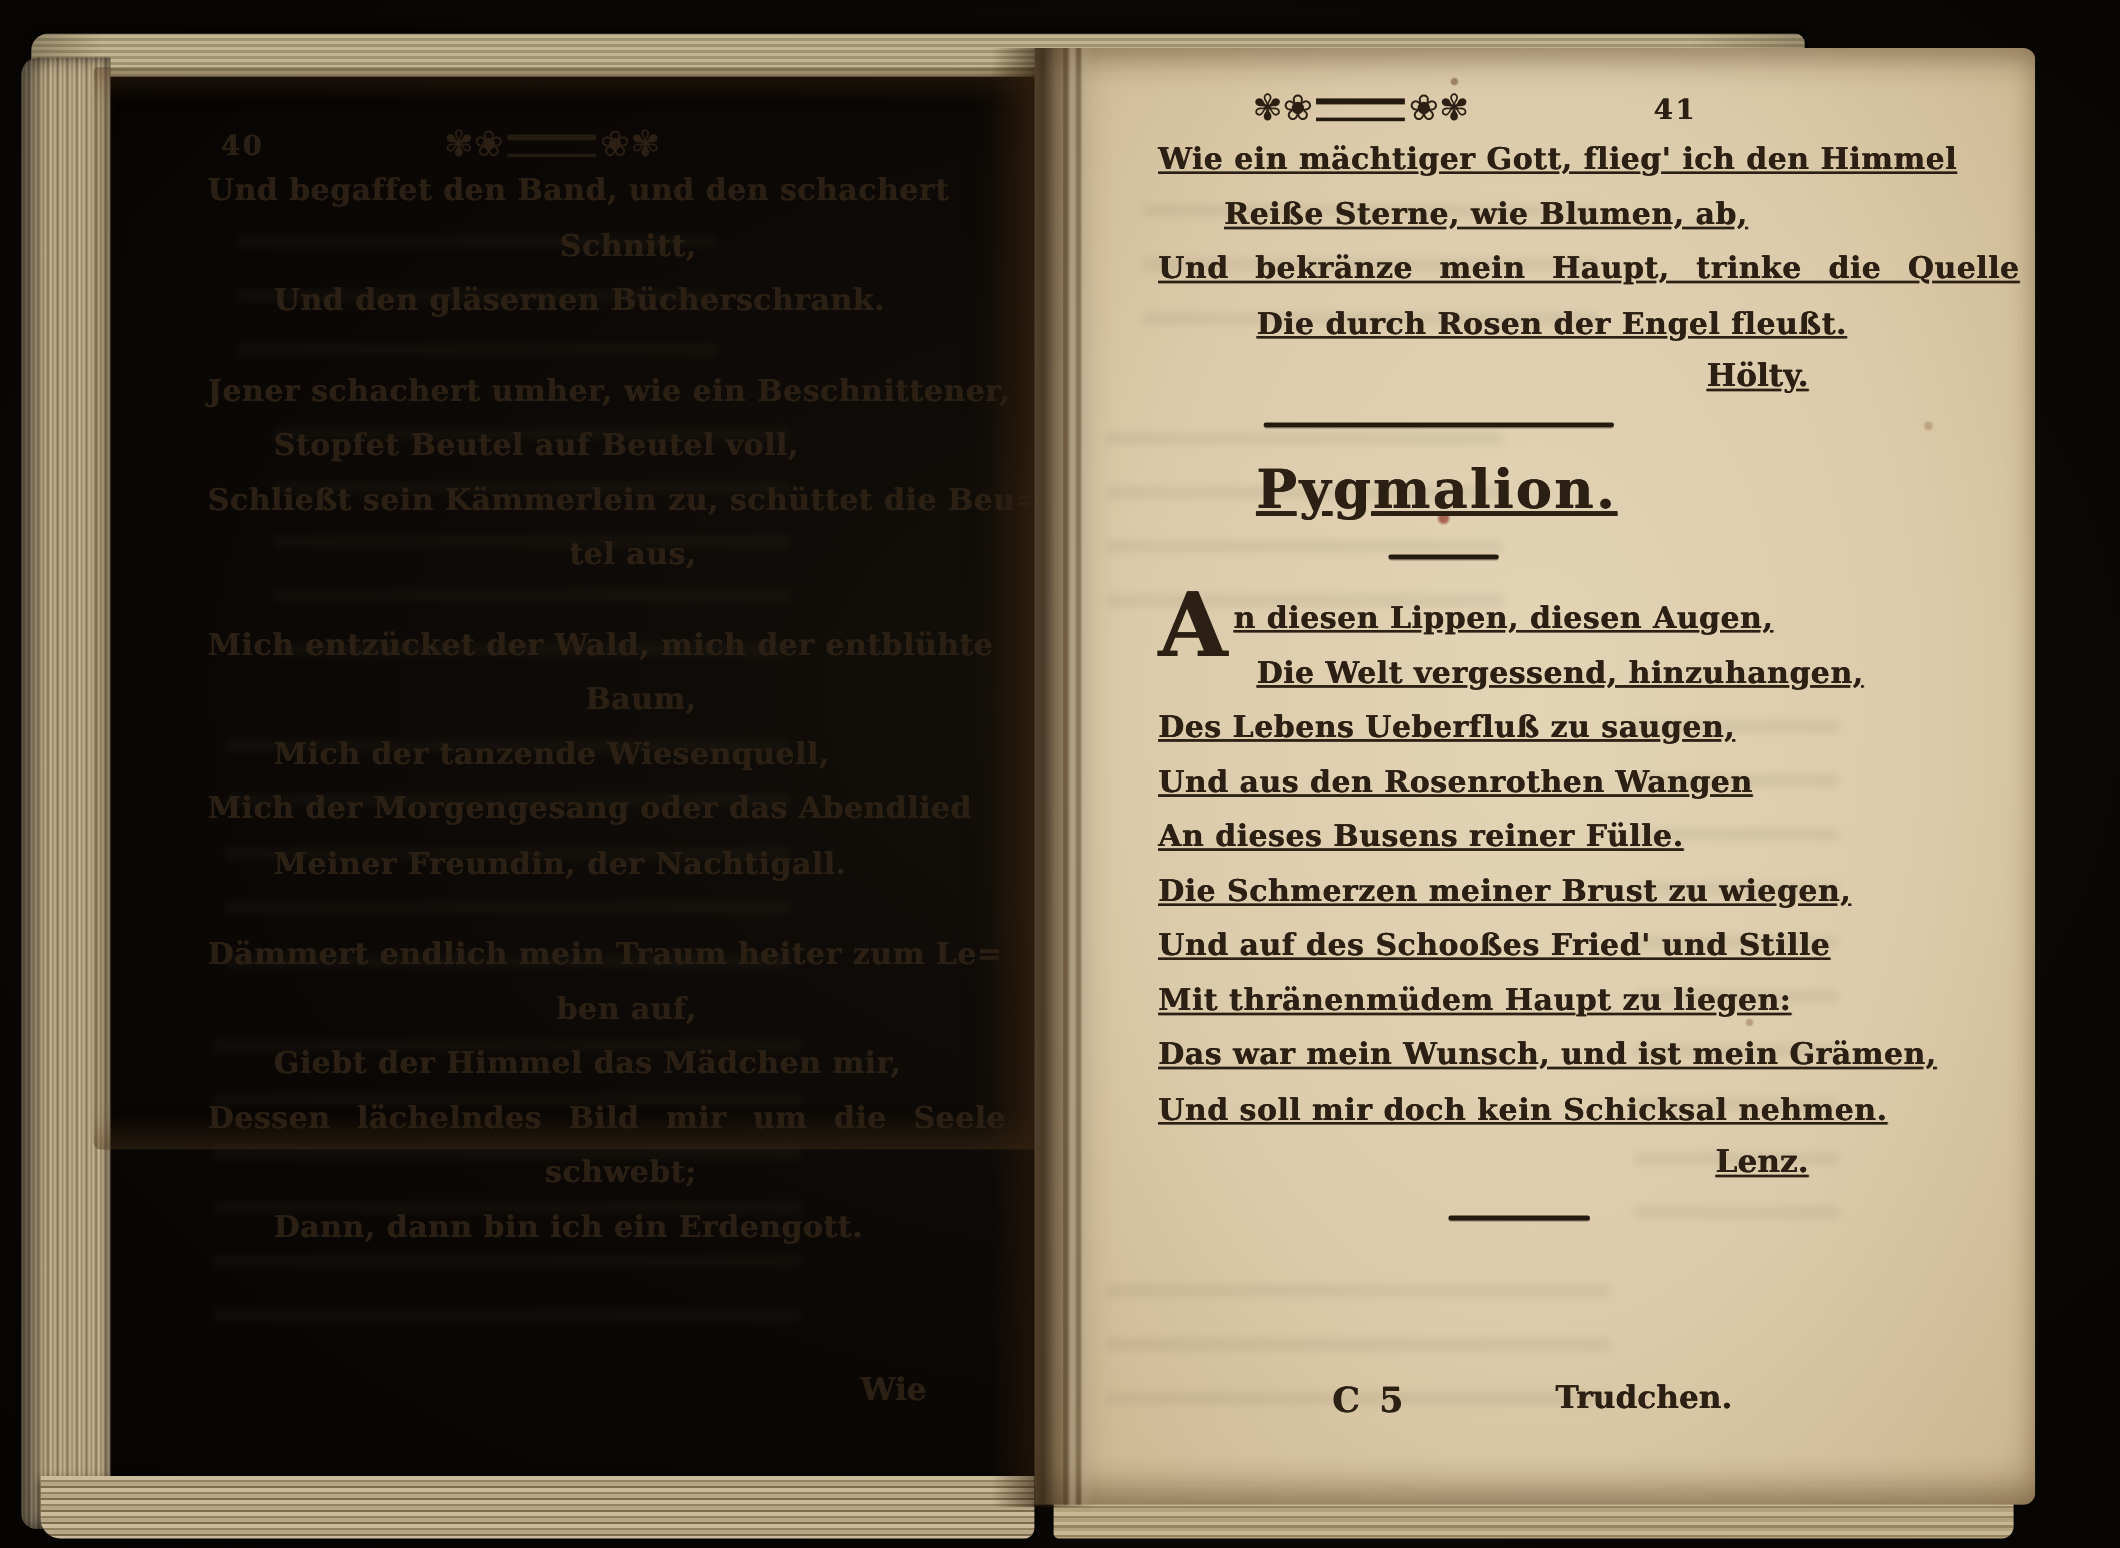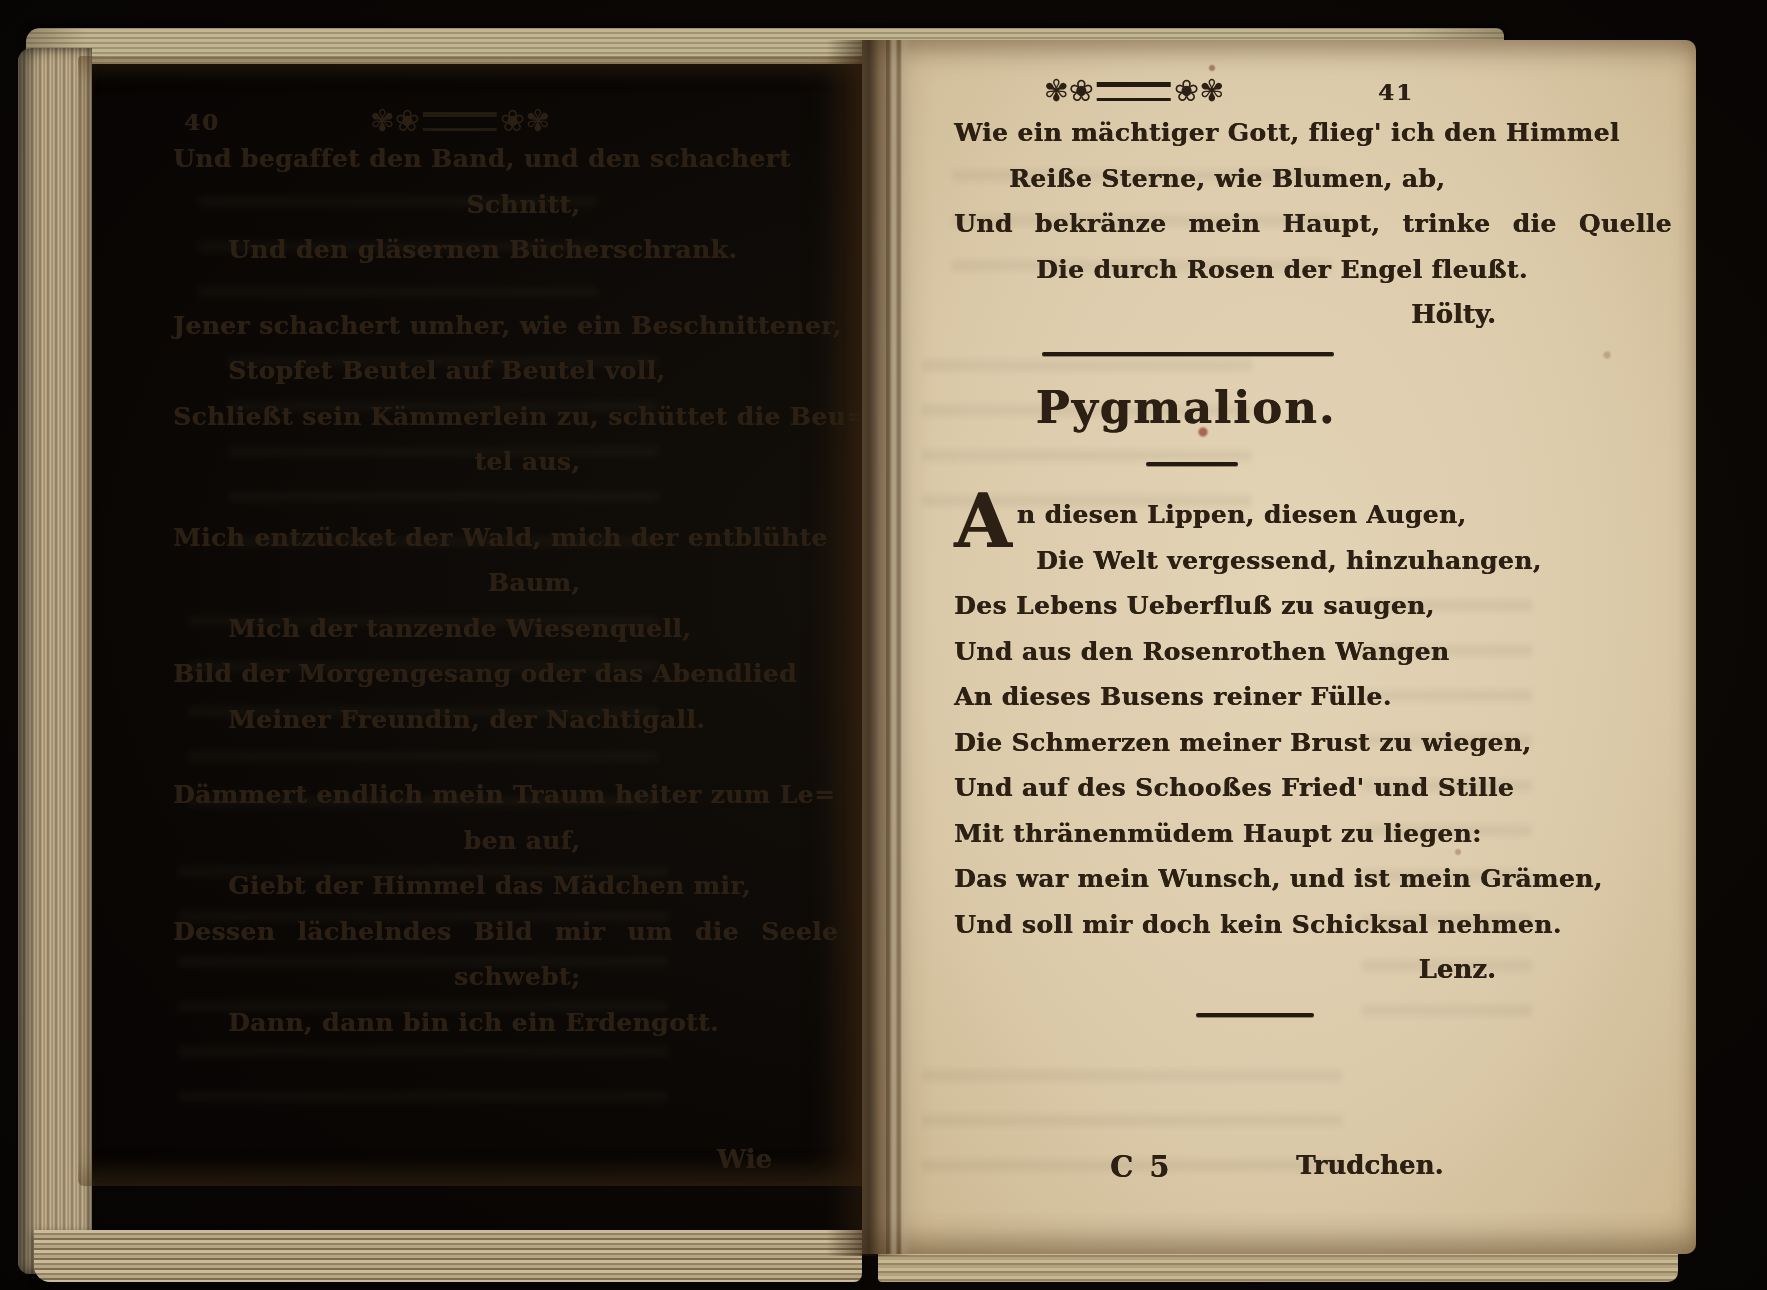--- a/index.html
+++ b/index.html
@@ -32,21 +32,21 @@
     box-shadow:0 4px 8px rgba(0,0,0,.6);
   }
   .bottom-stack-right{
     position:absolute;left:878px;top:1252px;width:800px;height:30px;
     background:repeating-linear-gradient(180deg,#c6b795 0 3px,#98855f 3px 5px,#b3a27e 5px 8px);
     border-radius:0 0 10px 4px;
   }
   
   .paper{position:absolute;color:#2b2013;}
   .paper-left{
-    left:78px;top:56px;width:786px;height:1130px;
+    left:78px;top:56px;width:786px;height:902px;
     background:
       radial-gradient(circle at 545px 455px, rgba(110,55,25,.55) 0 2.5px, rgba(110,55,25,0) 5px),
       radial-gradient(circle at 300px 885px, rgba(140,40,30,.5) 0 2px, rgba(140,40,30,0) 4px),
       radial-gradient(circle at 735px 530px, rgba(100,60,30,.45) 0 3px, rgba(100,60,30,0) 6px),
       radial-gradient(circle at 120px 1040px, rgba(120,70,40,.3) 0 2px, rgba(120,70,40,0) 4px),
       radial-gradient(ellipse at 45% 45%, #e0d0b2 0%, #d9c8a8 55%, #cbb globals 0 0),
       radial-gradient(ellipse at 45% 45%, #e0d0b2 0%, #d9c8a8 55%, #c9b590 92%, #bda87f 100%);
     box-shadow:inset -26px 0 34px rgba(70,45,20,.35), inset 0 14px 20px rgba(90,65,35,.25), inset 0 -14px 22px rgba(90,65,35,.3);
     border-radius:4px 0 0 6px;
   }
@@ -129,21 +129,21 @@
         <div class="stanza">
           <div class="line left">Jener schachert umher, wie ein Beschnittener,</div>
           <div class="line indent">Stopfet Beutel auf Beutel voll,</div>
           <div class="line left">Schließt sein Kämmerlein zu, schüttet die Beu=</div>
           <div class="line cont">tel aus,</div>
         </div>
         <div class="stanza">
           <div class="line left">Mich entzücket der Wald, mich der entblühte</div>
           <div class="line cont">Baum,</div>
           <div class="line indent">Mich der tanzende Wiesenquell,</div>
-          <div class="line left">Bild der Morgengesang oder das Abendlied</div>
+          <div class="line left">Mich der Morgengesang oder das Abendlied</div>
           <div class="line indent">Meiner Freundin, der Nachtigall.</div>
         </div>
         <div class="stanza">
           <div class="line left">Dämmert endlich mein Traum heiter zum Le=</div>
           <div class="line cont">ben auf,</div>
           <div class="line indent">Giebt der Himmel das Mädchen mir,</div>
           <div class="line left wide">Dessen lächelndes Bild mir um die Seele</div>
           <div class="line cont">schwebt;</div>
           <div class="line indent">Dann, dann bin ich ein Erdengott.</div>
         </div>
@@ -160,21 +160,21 @@
     <div class="ghost" style="left:60px;top:1030px;width:420px;height:120px;"></div>
 
     <span class="pagenum frak" style="left:516px;top:38px;">41</span>
 
     <div class="fleuron" style="left:272px;top:36px;">
       <span>✾❀</span>
       <span class="bar"></span>
       <span>❀✾</span>
     </div>
 
-    <div class="textcol" style="left:92px;top:70px;width:548px;">
+    <div class="textcol" style="left:103px;top:70px;width:548px;text-decoration:underline;">
       <div>
           <div class="line left">Wie ein mächtiger Gott, flieg' ich den Himmel</div>
           <div class="line indent">Reiße Sterne, wie Blumen, ab,</div>
           <div class="line left wide">Und bekränze mein Haupt, trinke die Quelle</div>
           <div class="line indent2">Die durch Rosen der Engel fleußt.</div>
         </div>
       <div class="author-line">Hölty.</div>
       <div class="rule rule-1"></div>
       <div class="heading frak">Pygmalion.</div>
       <div class="rule rule-2"></div>

